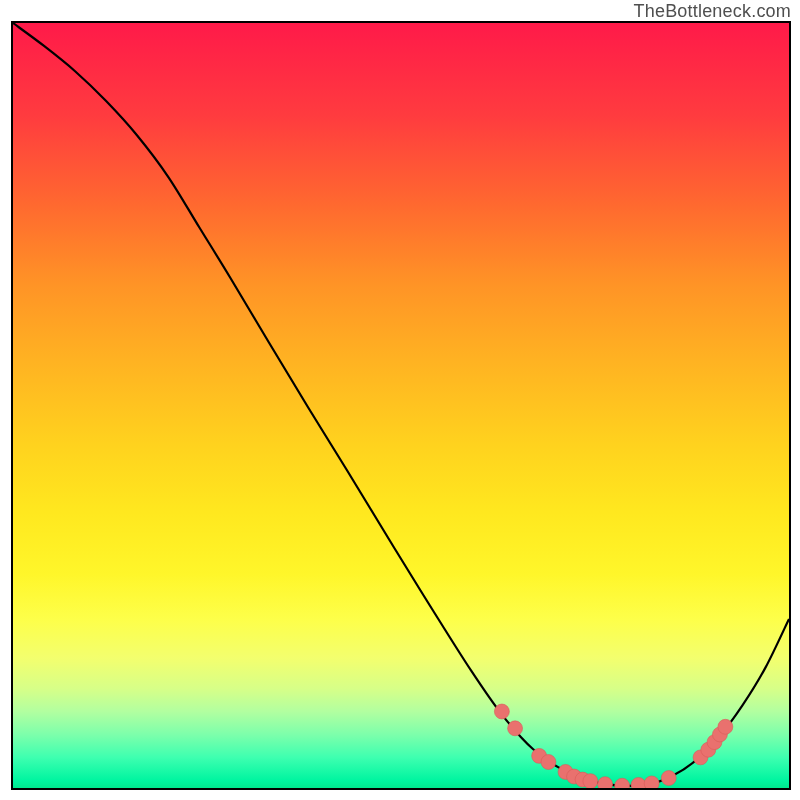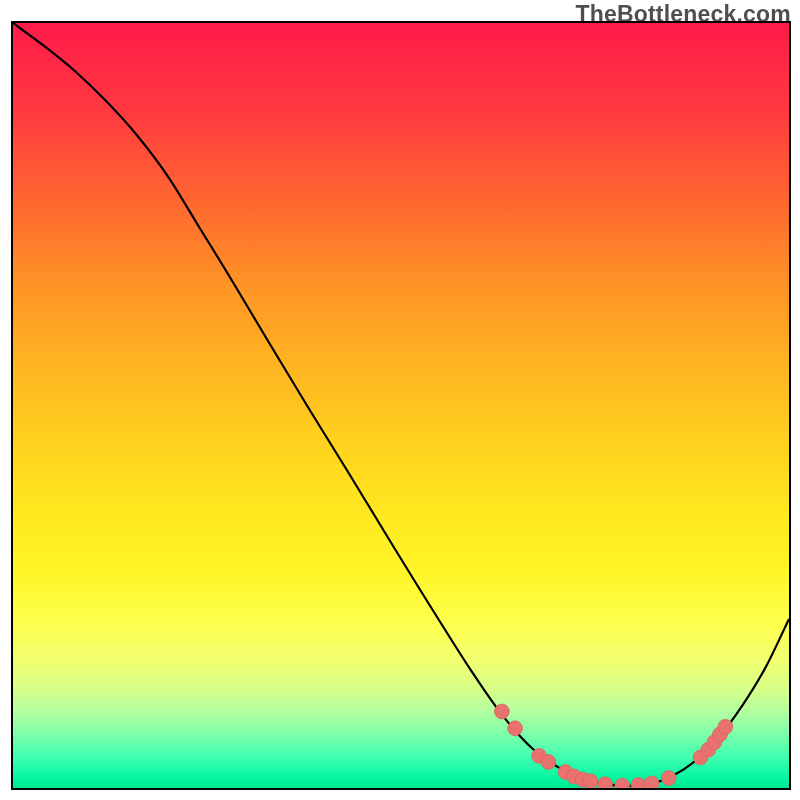--- a/index.html
+++ b/index.html
@@ -50,23 +50,23 @@
       #3effb0 96%,
       #00f5a0 99%,
       #00e88f 100%
     );
   }
   .watermark {
     position: absolute;
     top: 1px;
     right: 9px;
     color: #4f4f4f;
-    font-size: 23px;
+    font-size: 18px;
     letter-spacing: 0.2px;
-    font-weight: 700;
+    font-weight: 400;
     margin-left: 6px;
   }
   svg.curve {
     position: absolute;
     inset: 0;
     width: 100%;
     height: 100%;
     overflow: visible;
   }
   .curve path {

